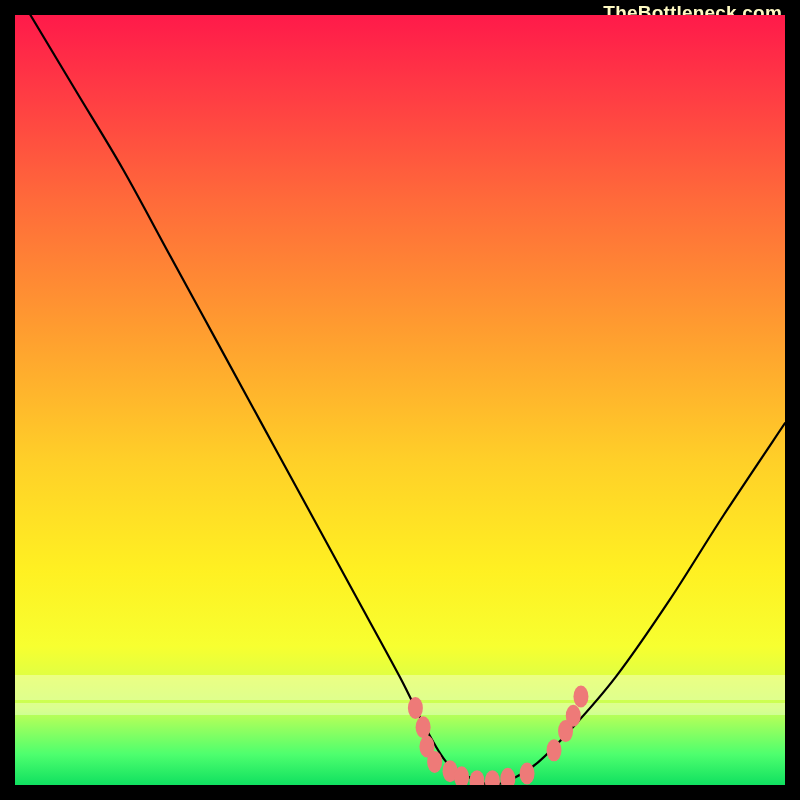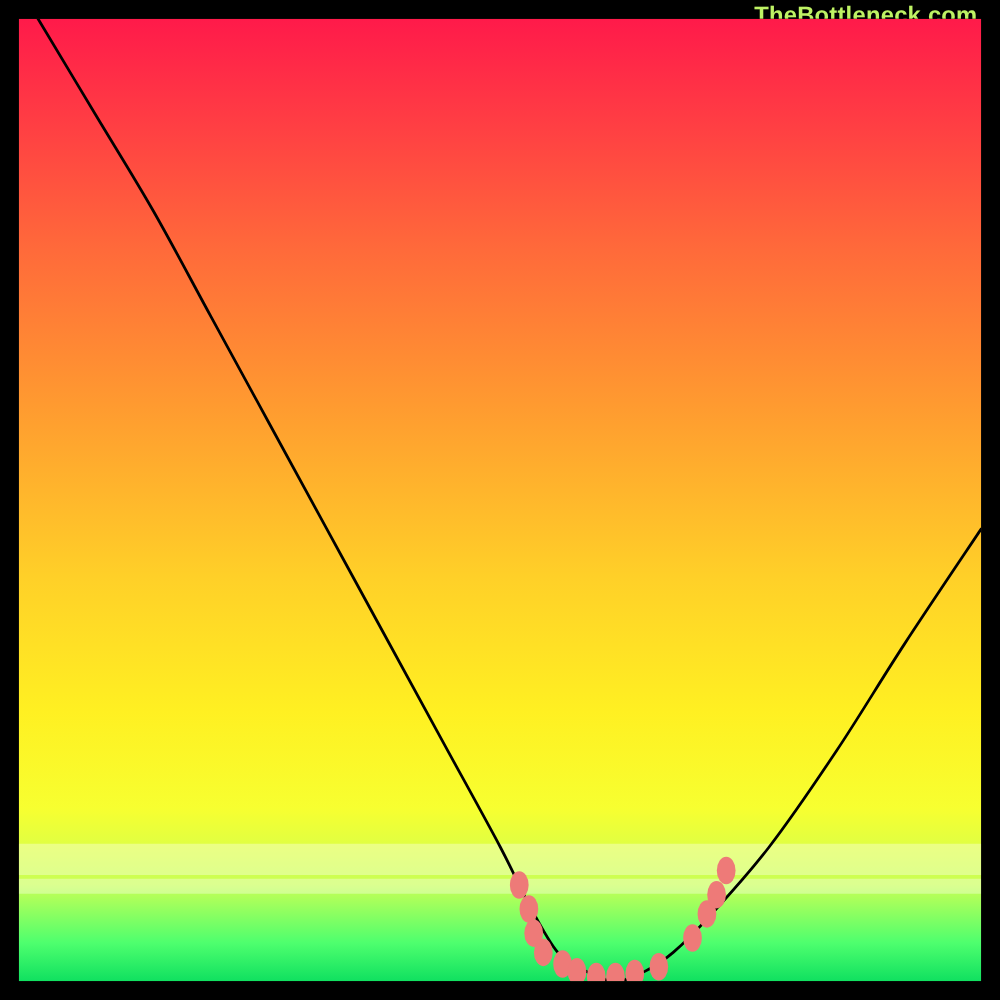--- a/index.html
+++ b/index.html
@@ -50,21 +50,21 @@
   }
   .stripe.pale { background: rgba(255,255,255,0.35); }
   .curve-svg {
     position: absolute;
     inset: 0;
   }
   .watermark {
     position: absolute;
     top: 2px;
     right: 18px;
-    color: #bef264;
+    color: #fef9c3;
     font-size: 19px;
     font-weight: 600;
     letter-spacing: 0.2px;
   }
 </style>
 </head>
 <body>
 
 <div class="watermark">TheBottleneck.com</div>
 

